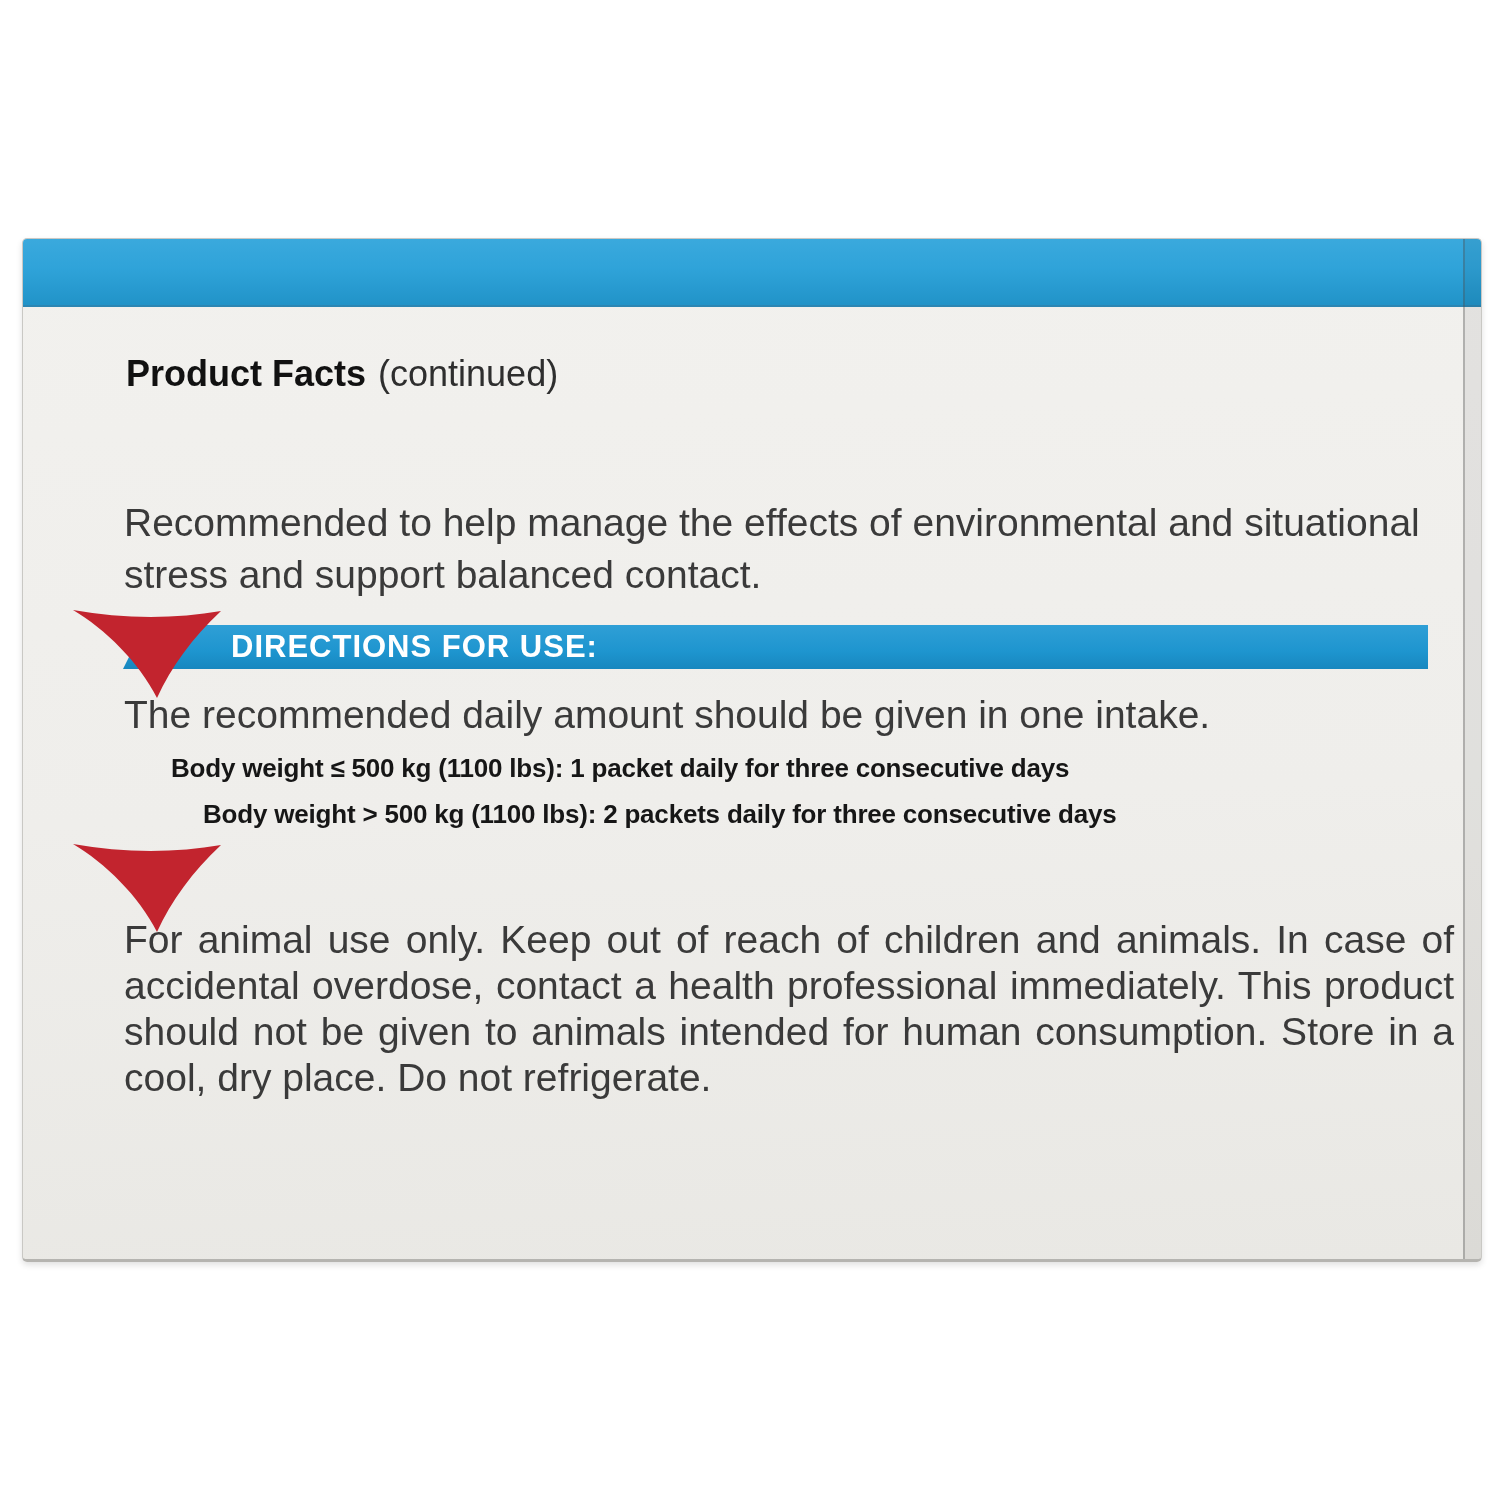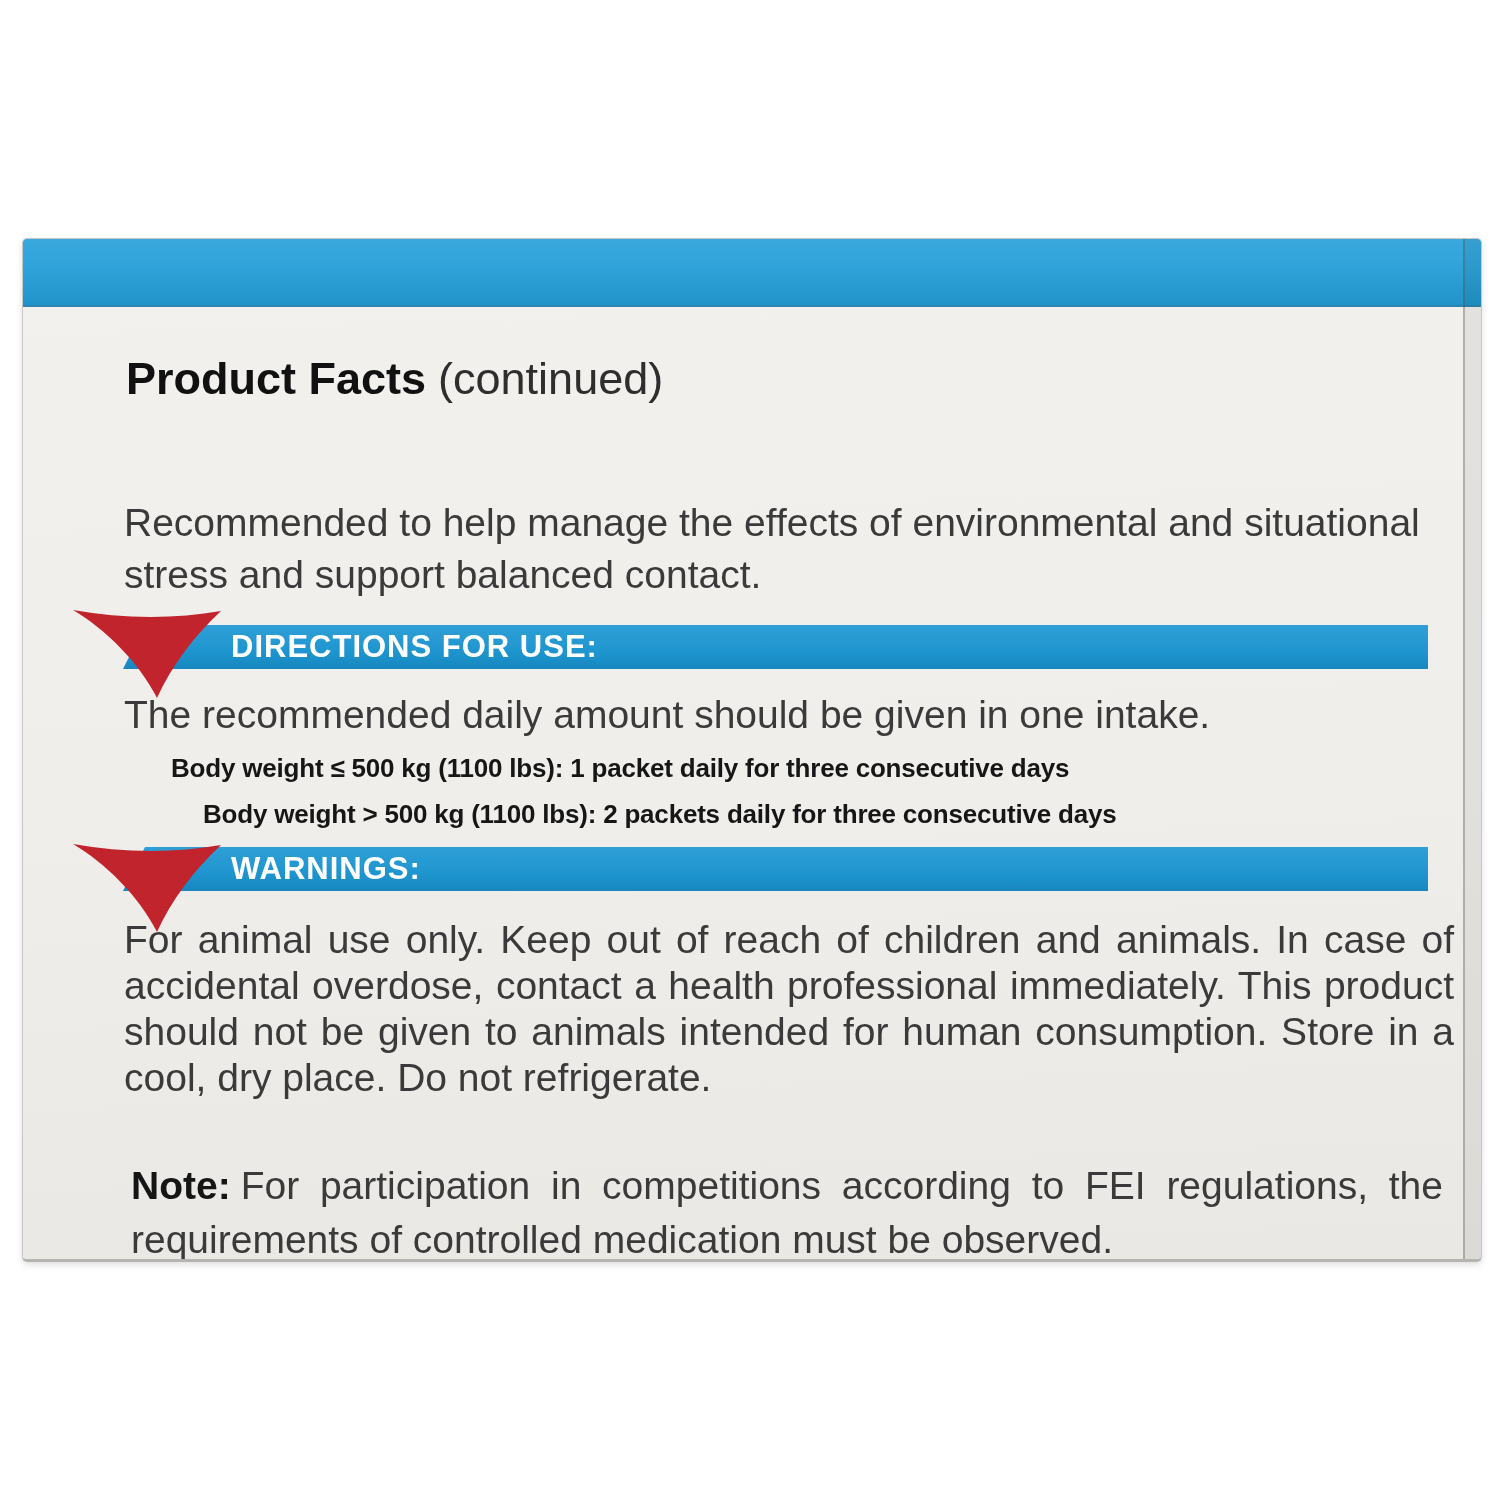--- a/index.html
+++ b/index.html
@@ -36,21 +36,21 @@
     border-bottom:2px solid rgba(20,70,100,0.35);
   }
   .side-crease{
     position:absolute;top:0;bottom:0;right:16px;width:2px;
     background:rgba(70,70,70,0.38);
   }
   .side-panel{
     position:absolute;top:0;bottom:0;right:0;width:16px;
     background:rgba(0,0,0,0.06);
   }
-  .title{position:absolute;left:103px;top:114px;font-size:45px;color:var(--text-dark);}
+  .title{position:absolute;left:103px;top:114px;font-size:36px;color:var(--text-dark);}
   .title .b{font-weight:700;color:#111;}
   .title .r{font-weight:400;color:#2e2e2e;margin-left:12px;}
   .para{position:absolute;color:var(--text-body);font-size:39px;line-height:52px;}
   .for-use{left:101px;top:182px;}
   .recommended{left:101px;top:258px;width:1330px;}
   .banner{
     position:absolute;left:88px;width:1317px;height:44px;
     background:linear-gradient(180deg,#2f9fd6 0%,var(--banner-blue) 60%,#1787bf 100%);
     clip-path:polygon(34px 0, 100% 0, 100% 100%, 12px 100%);
   }
@@ -97,27 +97,21 @@
     </div>
     <svg class="arrow arrow-directions" viewBox="0 0 152 94" aria-hidden="true">
       <path d="M2,3 C 52,12 104,12 150,4 C 122,30 100,60 86,91 C 68,55 34,22 2,3 Z" fill="#c2242e"></path>
     </svg>
 
     <div class="para directions-intro">The recommended daily amount should be given in one intake.</div>
 
     <div class="dosage dosage-1">Body weight ≤ 500 kg (1100 lbs): 1 packet daily for three consecutive days</div>
     <div class="dosage dosage-2">Body weight &gt; 500 kg (1100 lbs): 2 packets daily for three consecutive days</div>
 
-    <div class="banner banner-warnings">
-      <span class="banner-label">WARNINGS:</span>
-    </div>
     <svg class="arrow arrow-warnings" viewBox="0 0 152 94" aria-hidden="true">
       <path d="M2,3 C 52,12 104,12 150,4 C 122,30 100,60 86,91 C 68,55 34,22 2,3 Z" fill="#c2242e"></path>
     </svg>
 
     <div class="para warnings-body">For animal use only.  Keep out of reach of children and animals.  In case of accidental overdose, contact a health professional immediately.  This product should not be given to animals intended for human consumption.  Store in a cool, dry place.  Do not refrigerate.</div>
 
-    <div class="para note">
-      <span class="b">Note:</span><span class="r">For participation in competitions according to FEI regulations, the requirements of controlled medication must be observed.</span>
-    </div>
 
   </div>
 </div>
 
 </body></html>

